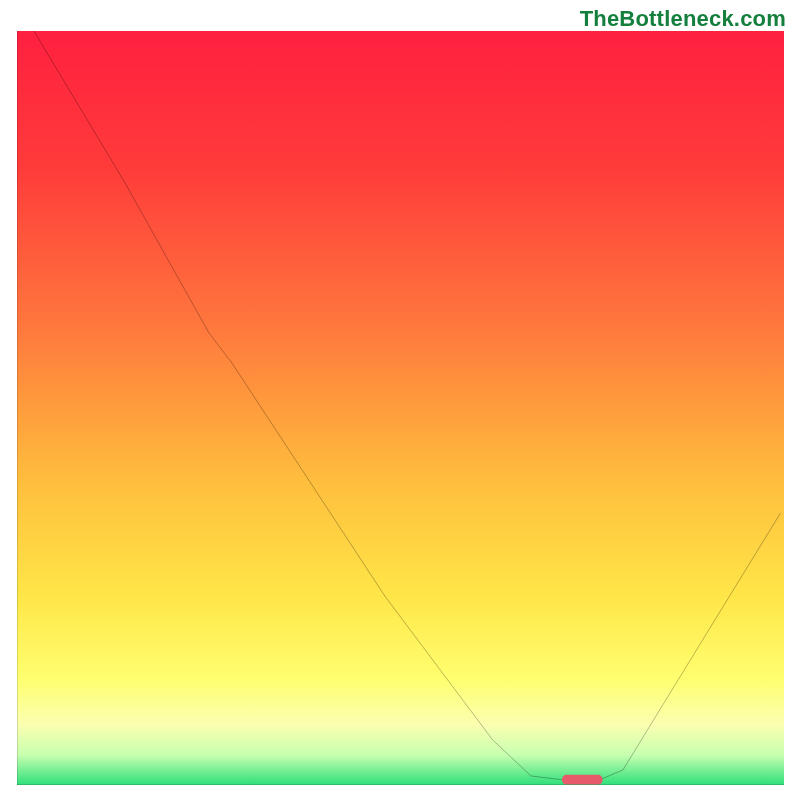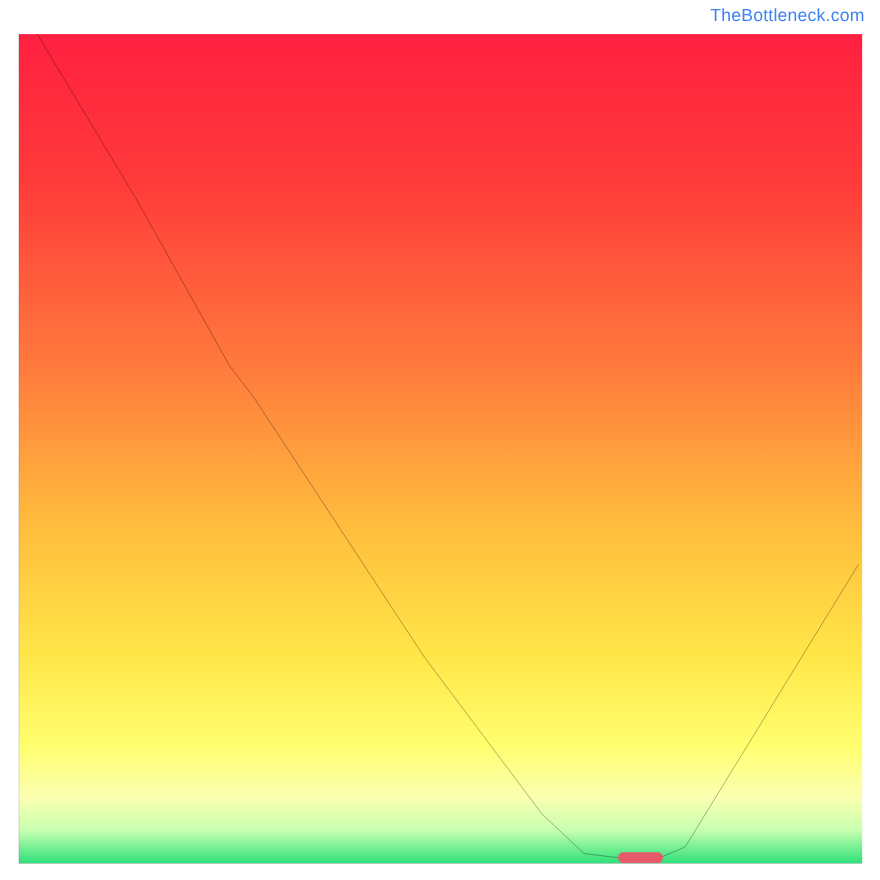--- a/index.html
+++ b/index.html
@@ -13,23 +13,23 @@
   }
   .container {
     position: relative;
     width: 800px;
     height: 800px;
   }
   .watermark {
     position: absolute;
     top: 6px;
     right: 14px;
-    font-size: 16px;
-    color: #3b82f6;
-    font-weight: 400;
+    font-size: 22px;
+    color: #15803d;
+    font-weight: 700;
     user-select: none;
     letter-spacing: 0.2px;
   }
   .plot {
     position: absolute;
     left: 17px;
     top: 31px;
     width: 767px;
     height: 754px;
   }

